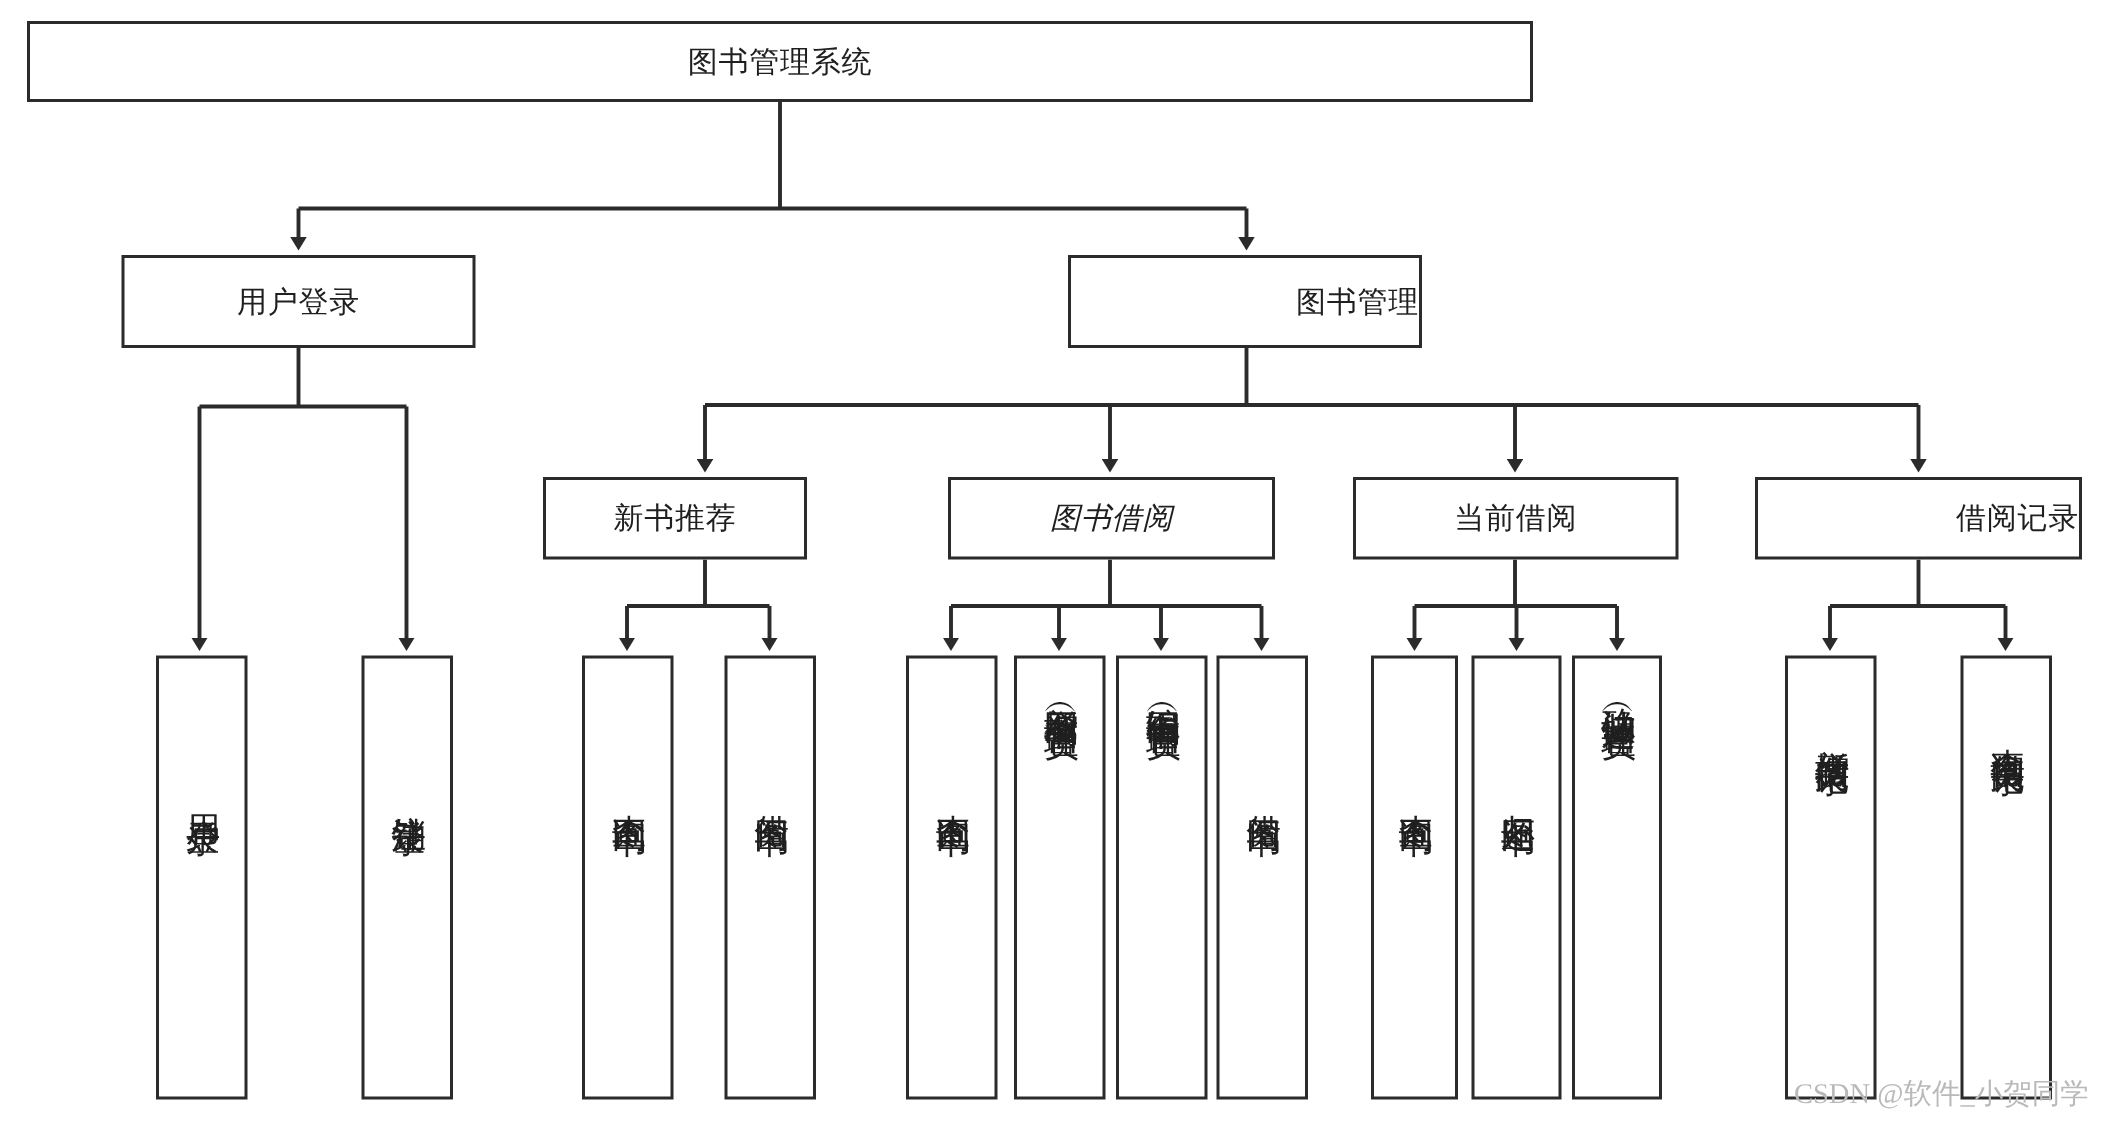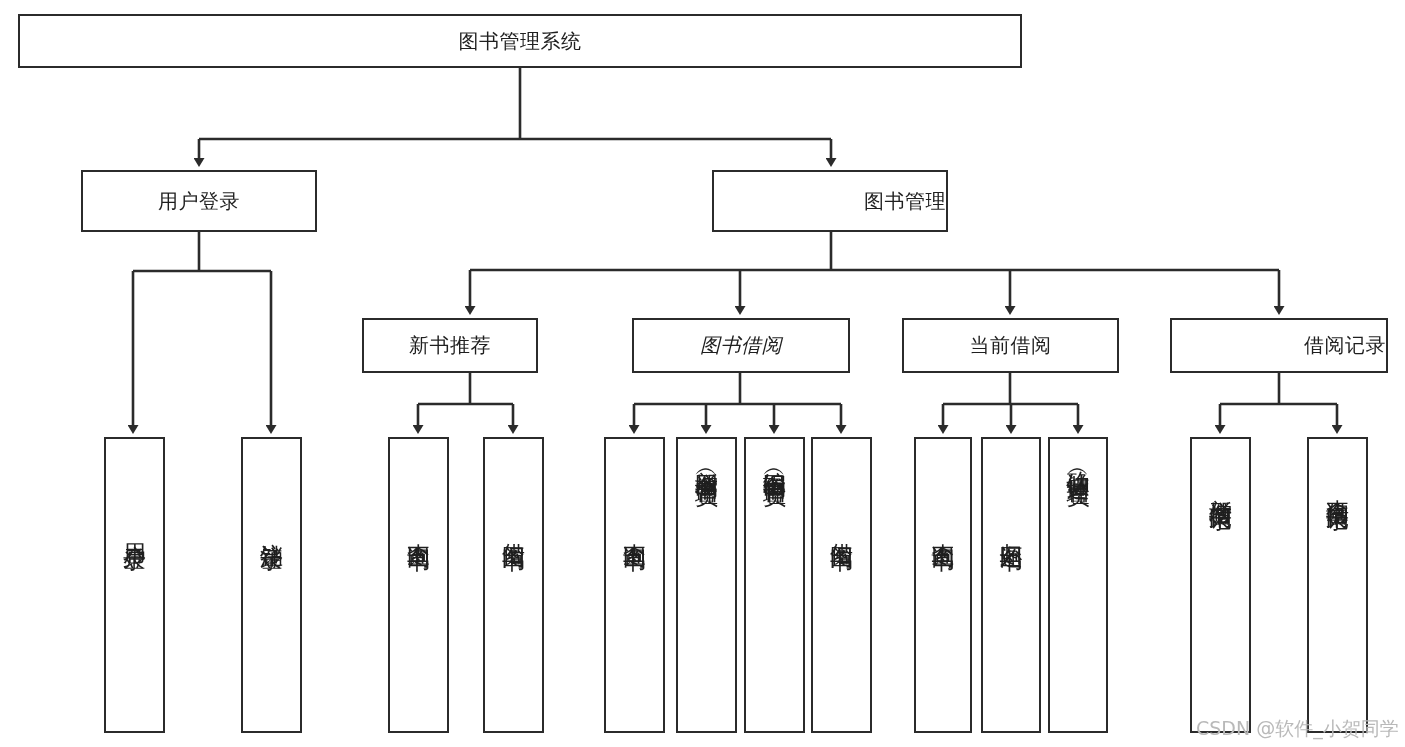--- a/index.html
+++ b/index.html
@@ -66,20 +66,21 @@
   }
   .node.leaf.top .label {
     margin-top: 0;
   }
   .watermark {
     position: absolute;
     font-size: 19px;
     color: #b9b9b9;
     white-space: nowrap;
     user-select: none;
+    font-family: Liberation Serif, serif;
   }
 </style>
 </head>
 <body>
 
 <div id="canvas">
 
   <svg class="connectors" viewBox="0 0 1405 747">
     <defs>
       <marker id="arrow" markerWidth="9" markerHeight="11" refX="1" refY="5.5" orient="auto" markerUnits="userSpaceOnUse">

